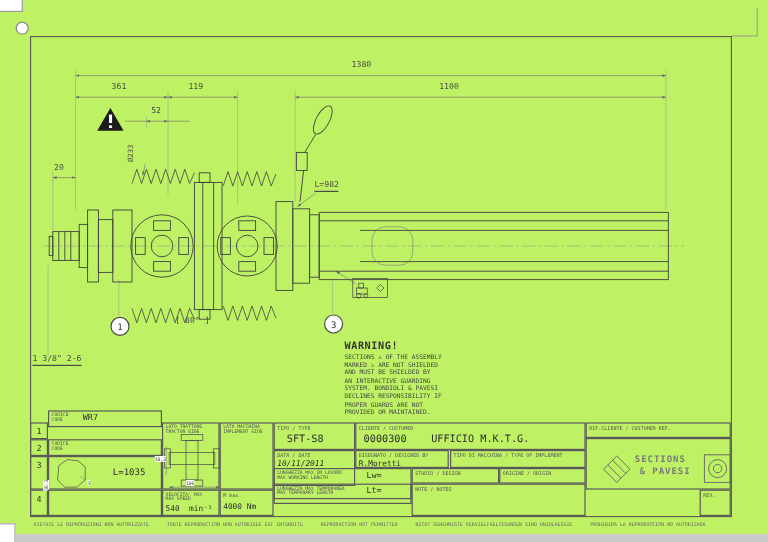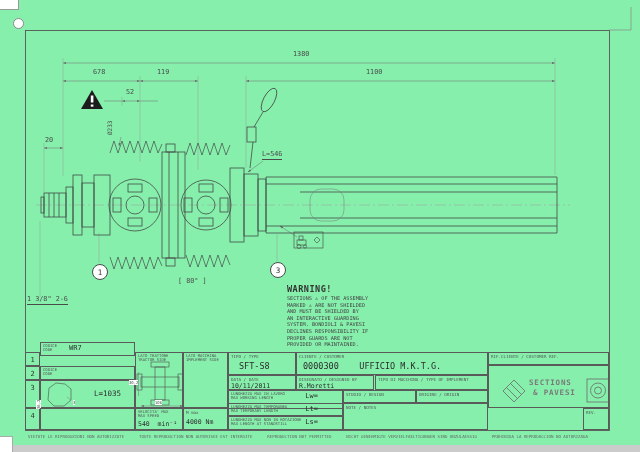--- a/index.html
+++ b/index.html
@@ -1,16 +1,16 @@
 <!DOCTYPE html>
 <html><head>
 <meta charset="utf-8">
 <style>
   html,body{margin:0;padding:0;background:#fff;}
-  #sheet{position:relative;width:640px;height:452px;background:#86efac;overflow:hidden;
+  #sheet{position:relative;width:640px;height:452px;background:#bef264;overflow:hidden;
          font-family:"DejaVu Sans Mono",monospace;color:#3c3c3c;}
   svg{position:absolute;left:0;top:0;}
   
   .cell{position:absolute;box-sizing:border-box;border:0.6px solid #5a5a5a;padding:1px 2px;overflow:hidden;background:transparent;}
   .lbl{font-size:3.9px;line-height:1.15;color:#555;white-space:pre-line;display:block;}
   .lbl1{font-size:4.2px;color:#555;white-space:pre;display:block;}
   .val{font-size:7px;color:#2d2d2d;white-space:pre;display:block;}
   .val-big{font-size:8.5px;color:#2d2d2d;white-space:pre;display:block;}
   .num{font-size:7px;color:#333;text-align:center;display:block;padding-top:2px;}
   
@@ -196,28 +196,28 @@
       <path d="M503,391 L514,380 L525,391 L514,402 Z"></path>
       <line x1="506.5" y1="387.5" x2="517.5" y2="398.5"></line>
       <line x1="510.5" y1="383.5" x2="521.5" y2="394.5"></line>
       <rect x="587" y="379" width="22" height="23"></rect>
       <circle cx="598" cy="390.5" r="7.5"></circle>
       <circle cx="598" cy="390.5" r="3.5"></circle>
     </g>
   </svg>
 
   <span class="dim" style="left:293px;top:50px;">1380</span>
-  <span class="dim" style="left:93px;top:68px;">678</span>
+  <span class="dim" style="left:93px;top:68px;">361</span>
   <span class="dim" style="left:157px;top:68px;">119</span>
   <span class="dim" style="left:366px;top:68px;">1100</span>
   <span class="dim" style="left:126px;top:88px;text-align:right;">52</span>
   <span class="dim-s rot" style="left:113px;top:128px;">Ø233</span>
   <span class="dim" style="left:45px;top:136px;">20</span>
-  <span class="dim underl" style="left:262px;top:150px;">L=546</span>
-  <span class="dim" style="left:146px;top:277px;padding-left:32px;">[ 80° ]</span>
+  <span class="dim underl" style="left:262px;top:150px;">L=982</span>
+  <span class="dim" style="left:146px;top:263px;">[ 80° ]</span>
   <span class="dim underl" style="left:27px;top:295px;">1 3/8" 2-6</span>
 
   <div class="balloon" style="left:92px;top:264px;">
     <span>1</span>
   </div>
   <div class="balloon" style="left:270px;top:262px;">
     <span>3</span>
   </div>
 
   <span class="warn-title" style="left:287px;top:284px;">WARNING!</span>
@@ -279,51 +279,46 @@
   </div>
   <div class="cell" style="left:183px;top:408px;width:45px;height:22px;">
     <span class="lbl1">M max</span>
     <span class="val" style="margin-top:3px;font-size:6.5px;">4000 Nm</span>
   </div>
 
   <div class="cell" style="left:228px;top:352px;width:68px;height:23px;">
     <span class="lbl1">TIPO / TYPE</span>
     <span class="val-big" style="margin-top:2px;margin-left:8px;">SFT-S8</span>
   </div>
-  <div class="cell" style="left:228px;top:375px;width:68px;height:15px;">
+  <div class="cell" style="left:228px;top:375px;width:68px;height:30px;font-style:italic;">
     <span class="lbl1">DATA / DATE</span>
     <span class="val" style="font-size:6.5px;">10/11/2011</span>
   </div>
 
   <div class="cell" style="left:296px;top:352px;width:192px;height:23px;">
     <span class="lbl1">CLIENTE / CUSTOMER</span>
     <span class="val-big" style="margin-top:2px;margin-left:4px;">0000300    UFFICIO M.K.T.G.</span>
   </div>
   <div class="cell" style="left:296px;top:375px;width:78px;height:15px;">
     <span class="lbl1">DISEGNATO / DESIGNED BY</span>
     <span class="val" style="font-size:6.5px;">R.Moretti</span>
   </div>
   <div class="cell" style="left:375px;top:375px;width:113px;height:15px;">
     <span class="lbl1">TIPO DI MACCHINA / TYPE OF IMPLEMENT</span>
   </div>
 
-  <div class="cell" style="left:228px;top:390px;width:115px;height:19px;">
+  <div class="cell" style="left:228px;top:390px;width:115px;height:30px;">
     <span class="lbl" style="float:left;">LUNGHEZZA MAX IN LAVORO
 MAX WORKING LENGTH</span>
     <span class="val" style="float:right;margin-right:22px;">Lw=</span>
   </div>
   <div class="cell" style="left:228px;top:403px;width:115px;height:13px;">
     <span class="lbl" style="float:left;">LUNGHEZZA MAX TEMPORANEA
 MAX TEMPORARY LENGTH</span>
     <span class="val" style="float:right;margin-right:22px;">Lt=</span>
-  </div>
-  <div class="cell" style="left:228px;top:416px;width:115px;height:14px;">
-    <span class="lbl" style="float:left;">LUNGHEZZA MAX NON IN ROTAZIONE
-MAX LENGTH AT STANDSTILL</span>
-    <span class="val" style="float:right;margin-right:22px;">Ls=</span>
   </div>
 
   <div class="cell" style="left:343px;top:390px;width:73px;height:13px;">
     <span class="lbl1">STUDIO / DESIGN</span>
   </div>
   <div class="cell" style="left:416px;top:390px;width:72px;height:13px;">
     <span class="lbl1">ORIGINE / ORIGIN</span>
   </div>
   <div class="cell" style="left:343px;top:403px;width:145px;height:27px;">
     <span class="lbl1">NOTE / NOTES</span>

